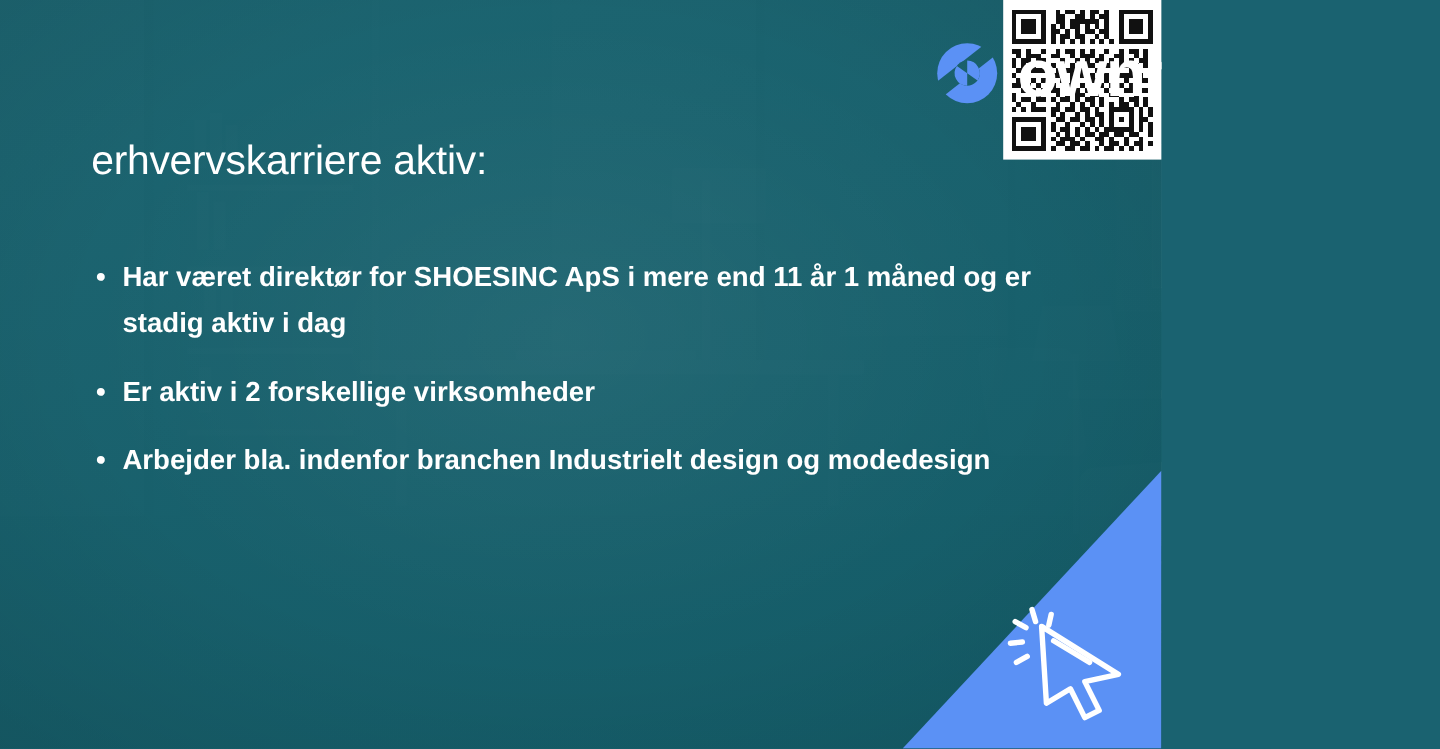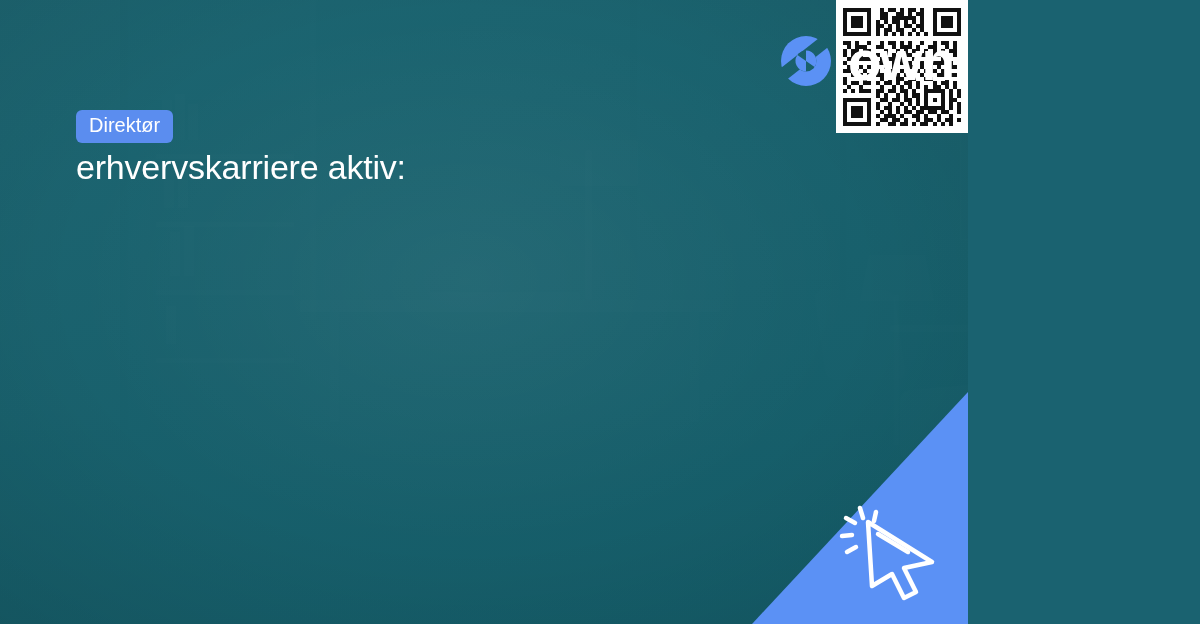--- a/index.html
+++ b/index.html
@@ -511,20 +511,24 @@
       <path d="M28 17.5 a10.5 10.5 0 0 1 8.6 16.5 L28 28 Z" fill="#5b91f5"></path>
       <path d="M28 38.5 a10.5 10.5 0 0 1 -8.6 -16.5 L28 28 Z" fill="#5b91f5"></path>
     </svg>
     <div class="logo-word">
       <span>ownr</span><span class="logo-reg">®</span>
     </div>
   </div>
 
   <div class="content">
 
-    <div class="badge">Direktør</div>
 
     <div class="subtitle">erhvervskarriere aktiv:</div>
 
+    <ul class="bullets">
+      <li class="bullet">Har været direktør for SHOESINC ApS i mere end 11 år 1 måned og er stadig aktiv i dag</li>
+      <li class="bullet">Er aktiv i 2 forskellige virksomheder</li>
+      <li class="bullet">Arbejder bla. indenfor branchen Industrielt design og modedesign</li>
+    </ul>
 
   </div>
 
 </div>
 
 </body></html>

